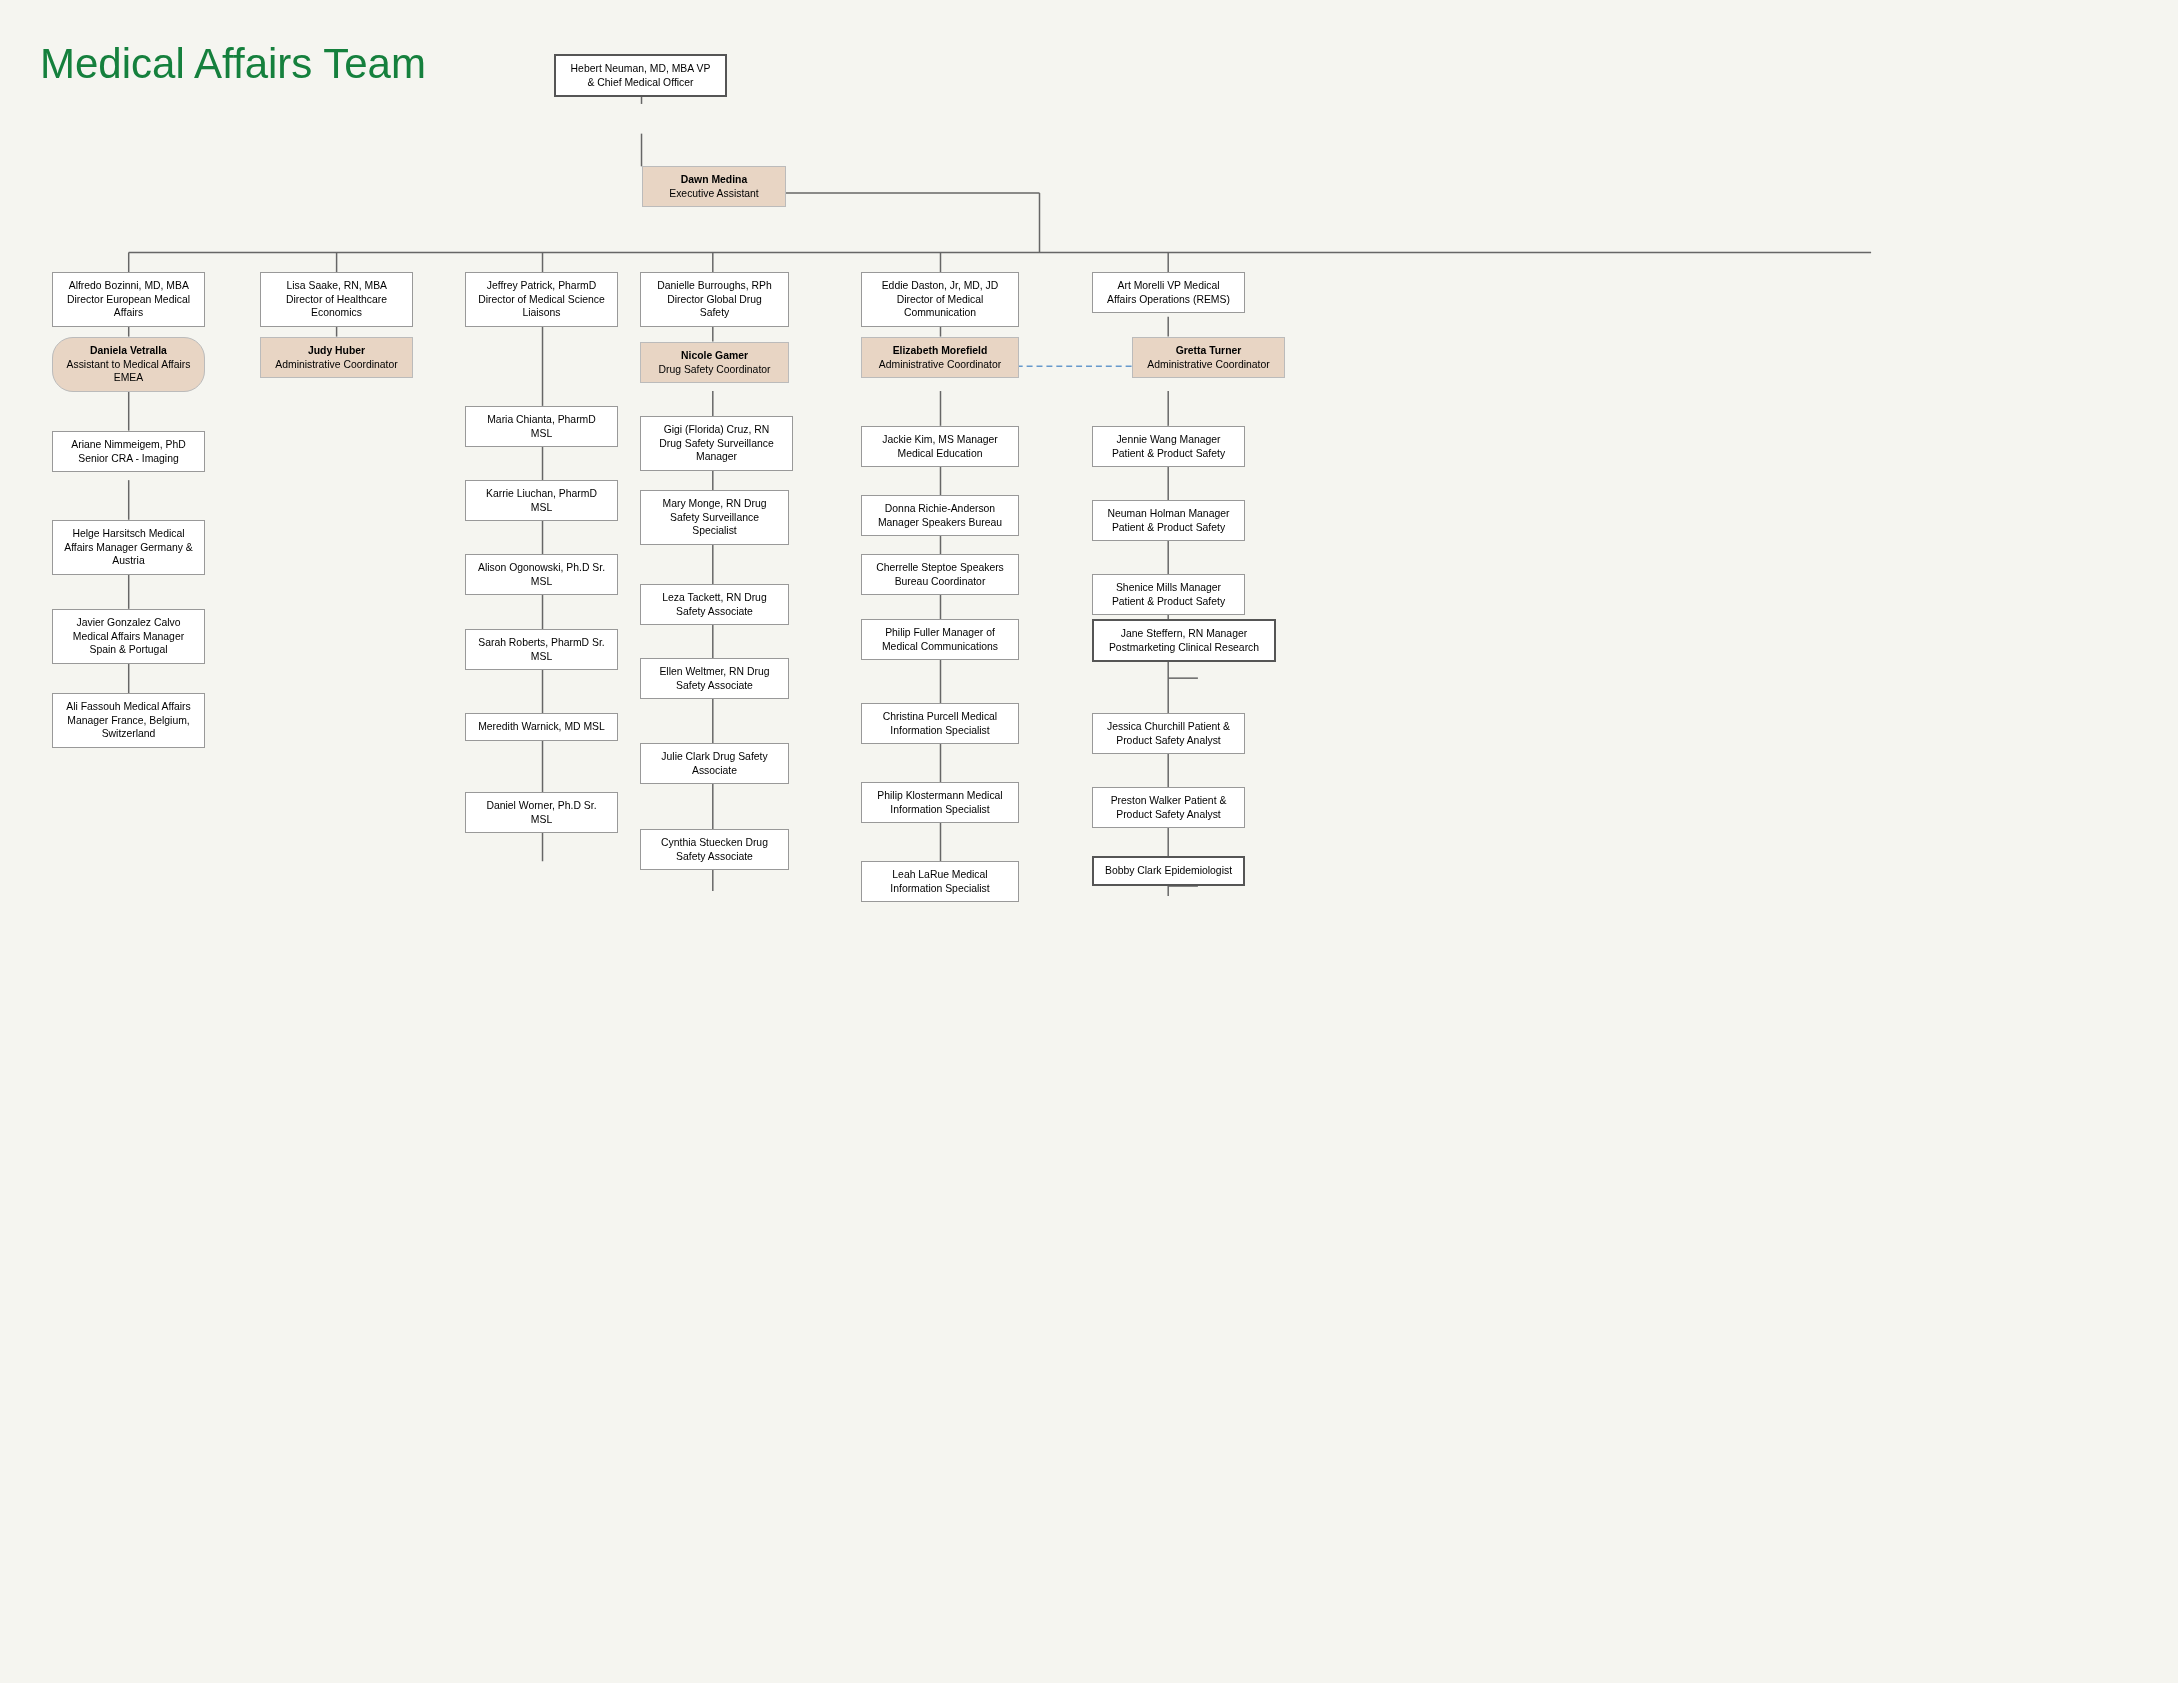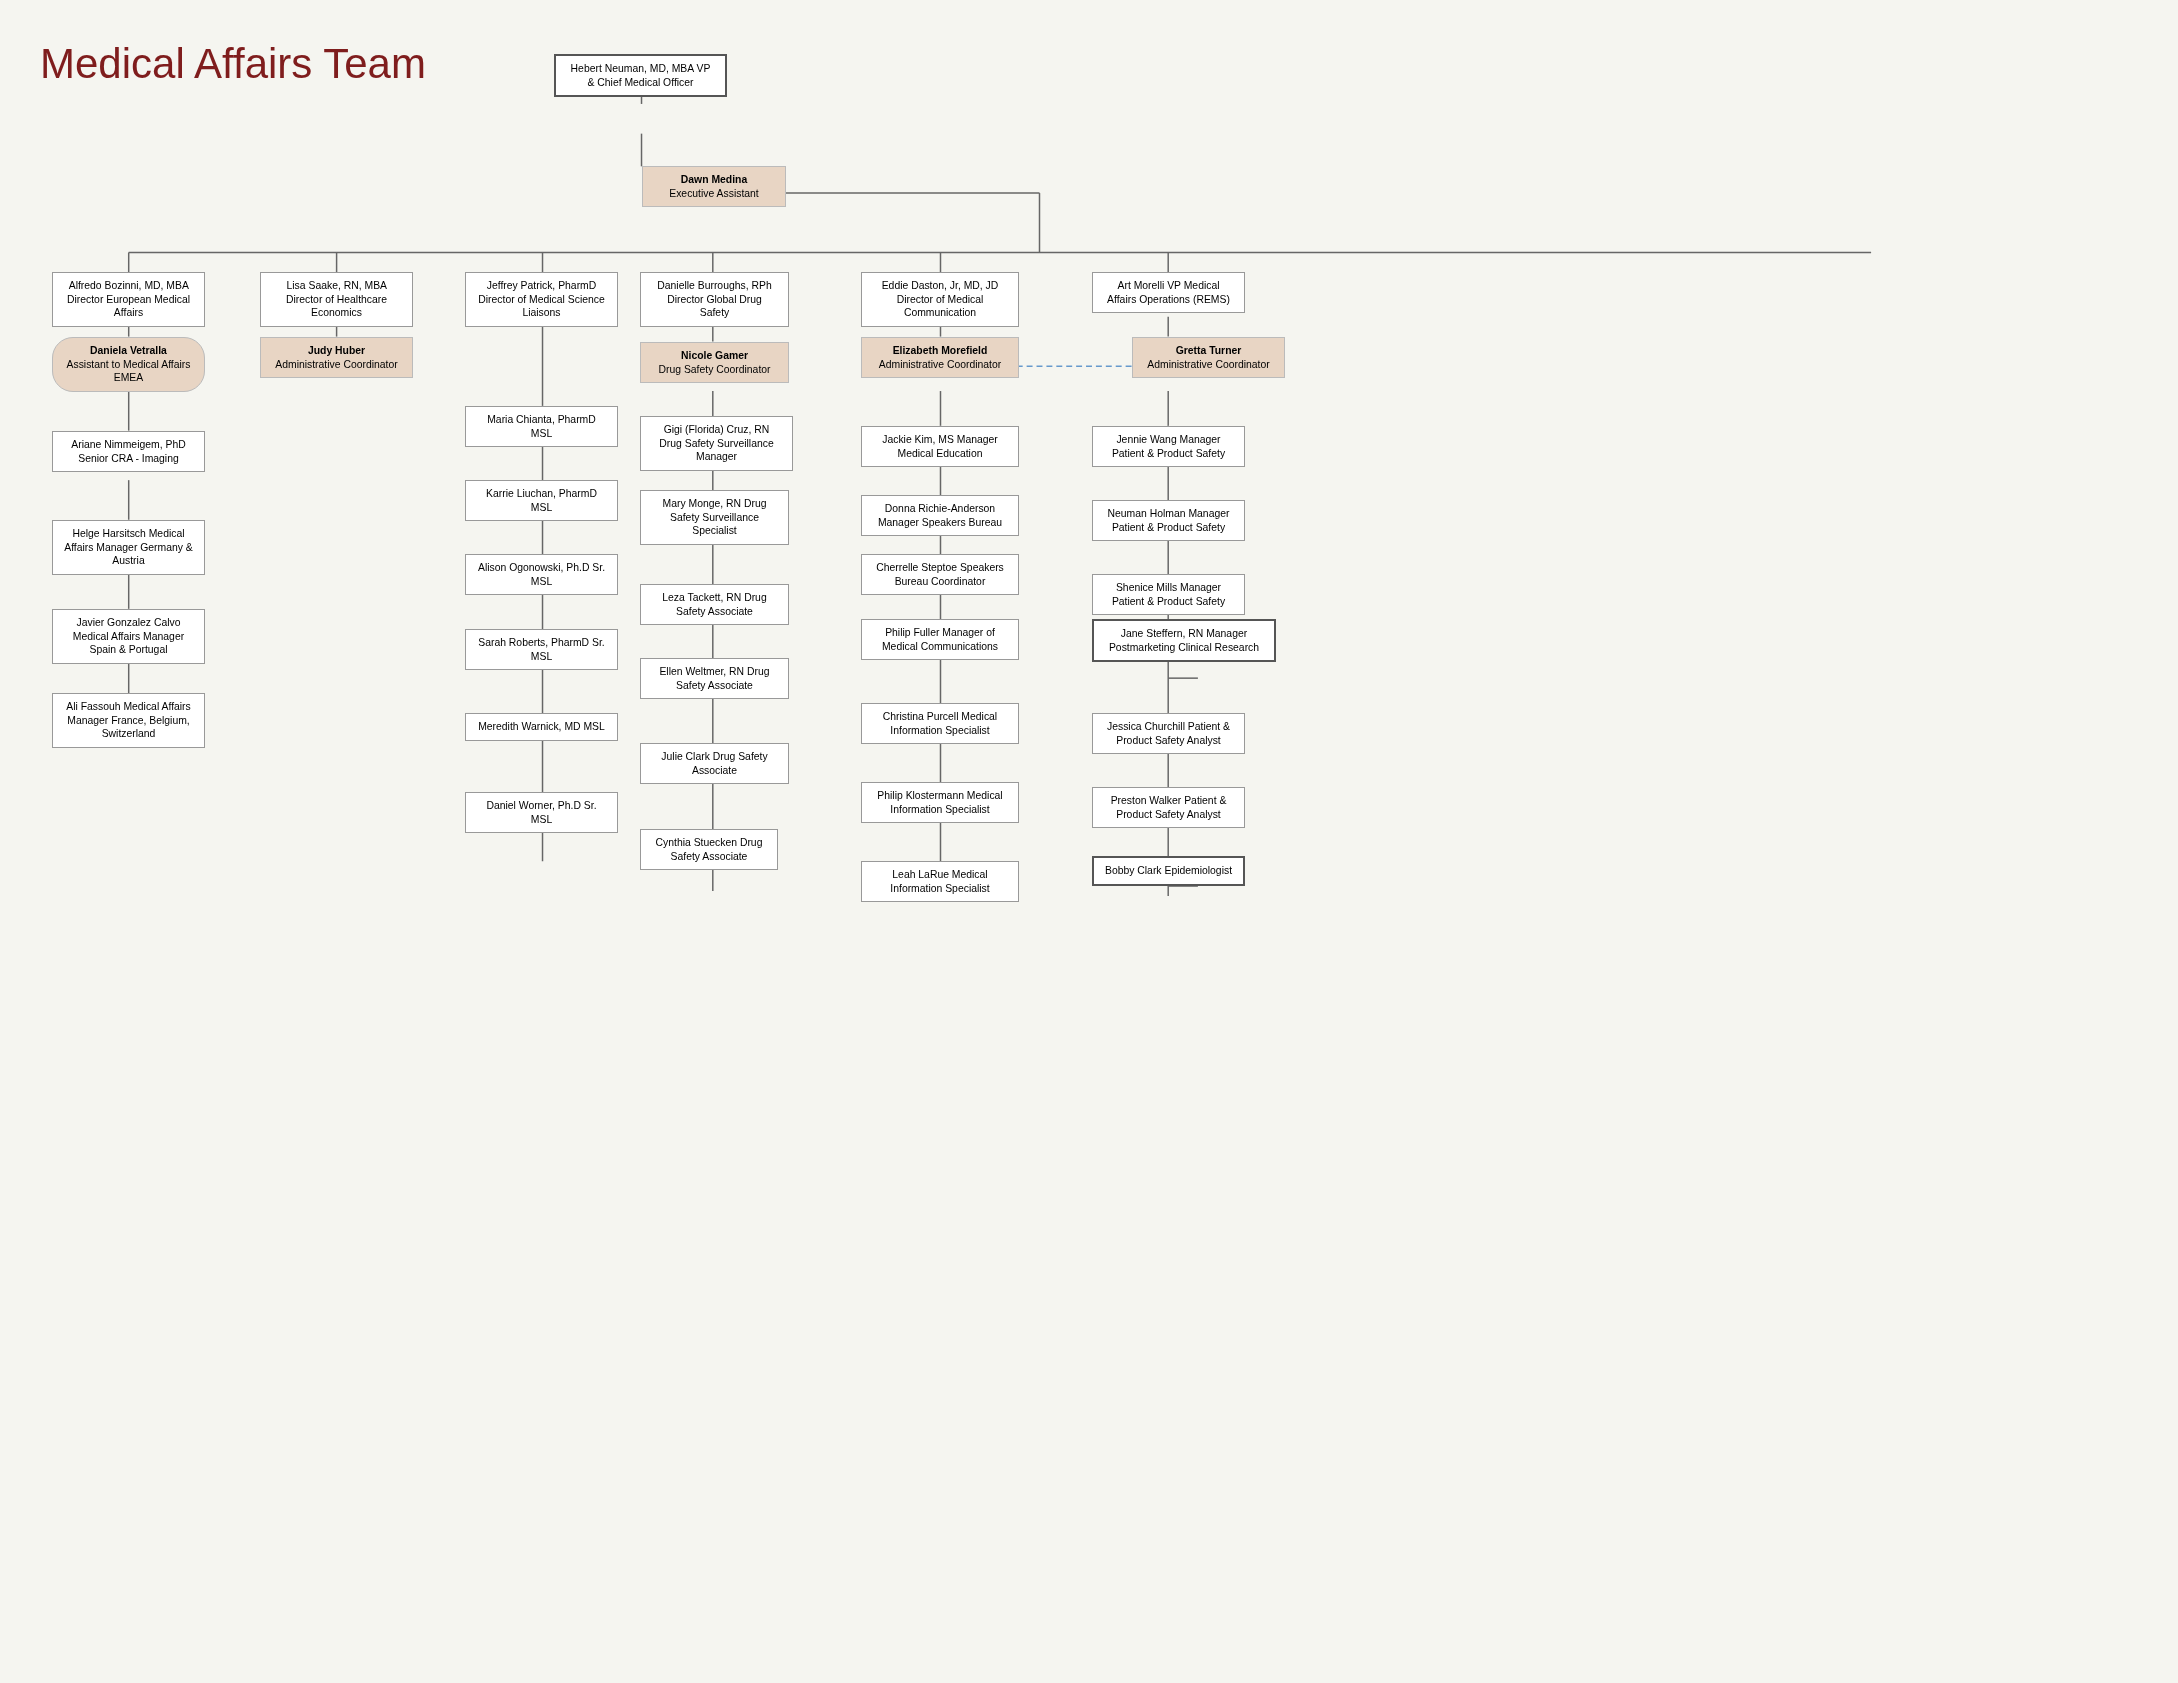--- a/index.html
+++ b/index.html
@@ -14,21 +14,21 @@
     .page {
       width: 2178px;
       min-height: 1683px;
       background: #f5f5f0;
       position: relative;
       padding: 20px;
     }
     .page-title {
       font-size: 42px;
       font-weight: 300;
-      color: #7f1d1d;
+      color: #15803d;
       margin-bottom: 10px;
       margin-left: 20px;
       margin-top: 20px;
     }
     
     .node {
       position: absolute;
       background: white;
       border: 1px solid #999;
       text-align: center;
@@ -271,21 +271,21 @@
   <div class="node" style="left:640px; top:658px; width:149px;">
     <span>Ellen Weltmer, RN</span>
     <span>Drug Safety Associate</span>
   </div>
 
   <div class="node" style="left:640px; top:743px; width:149px;">
     <span>Julie Clark</span>
     <span>Drug Safety Associate</span>
   </div>
 
-  <div class="node" style="left:640px; top:829px; width:138px;">
+  <div class="node" style="left:640px; top:829px; width:149px;">
     <span>Cynthia Stuecken</span>
     <span>Drug Safety Associate</span>
   </div>
 
   <div class="node highlighted" style="left:861px; top:337px; width:158px;">
     <strong>Elizabeth Morefield</strong>
     <span>Administrative Coordinator</span>
   </div>
 
   <div class="node" style="left:861px; top:426px; width:158px;">

